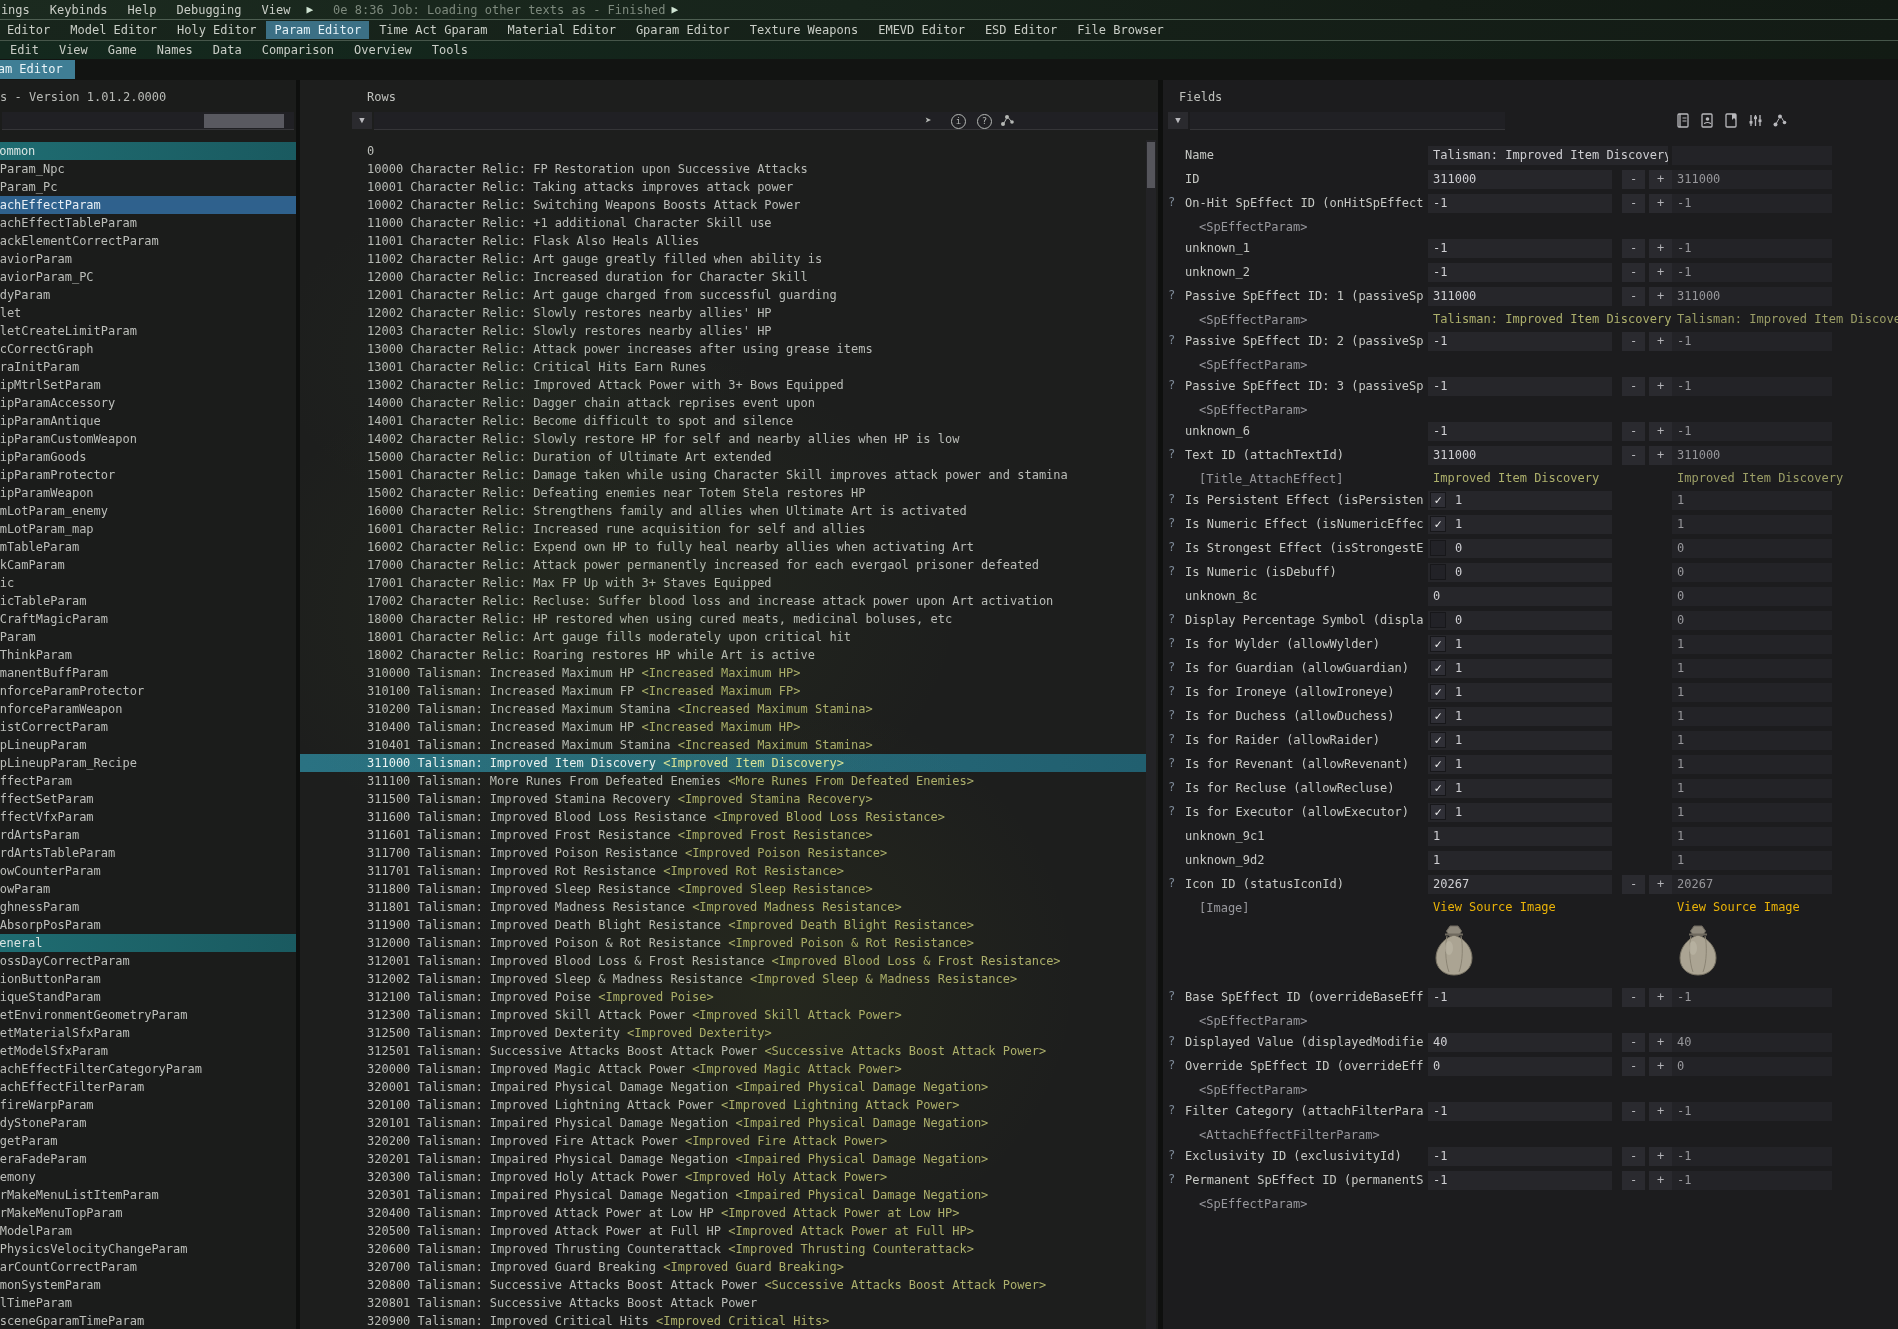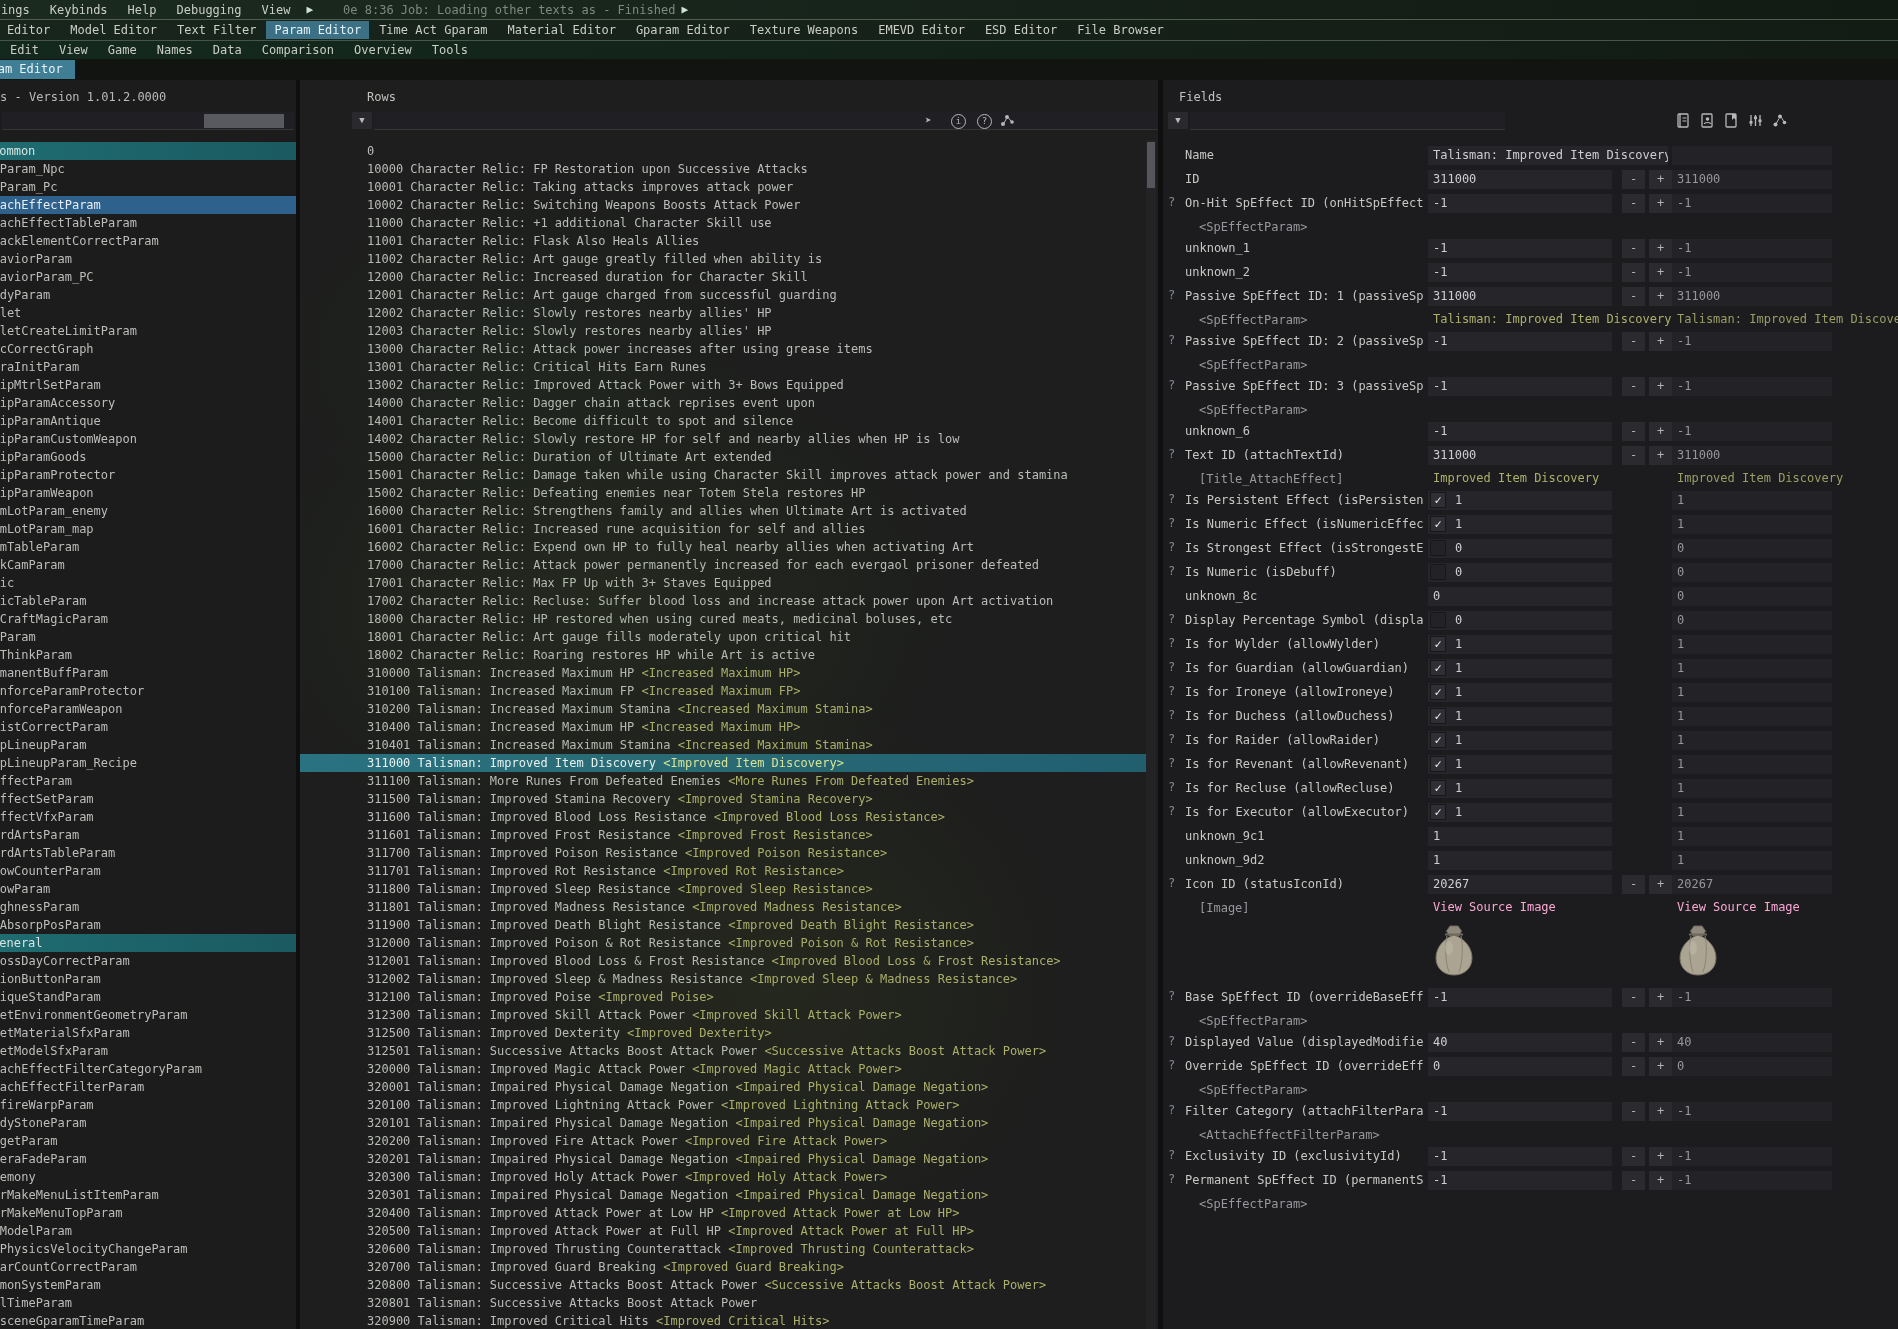--- a/index.html
+++ b/index.html
@@ -13,21 +13,21 @@
   
   .menubar{position:absolute;left:0;width:1898px;display:flex;align-items:center;white-space:nowrap;}
   #menubar1{top:0;height:19px;background:linear-gradient(90deg,#1b2a1f,#17241b 45%,#141d16 75%,#121a14);border-bottom:1px solid #4e5f52;}
   #menubar2{top:20px;height:20px;background:linear-gradient(90deg,#18251c,#152018 60%,#131b15);border-bottom:1px solid #46564a;}
   #menubar3{top:41px;height:18px;background:linear-gradient(90deg,#14291e,#132219 55%,#121b14);}
   .menu-item{padding:0 10px;color:#c9cdc6;}
   .menu-item.cut1{margin-left:-38px;}
   .menu-item.cut2{margin-left:-32px;}
   .menu-item.hl{background:#3c7085;color:#e3f1f7;padding:2px 8px;}
   .play-icon{color:#cfe3d2;margin:0 6px;font-size:11px;}
-  .status-text{color:#7e8a7e;margin-left:24px;}
+  .status-text{color:#7e8a7e;margin-left:14px;}
   
   #tabrow{position:absolute;top:59px;left:0;width:1898px;height:21px;background:#121412;}
   .editor-tab{position:absolute;left:-36px;top:1px;height:19px;line-height:19px;padding:0 12px;background:#3f7e95;color:#eaf4f8;}
   
   .panel{position:absolute;top:80px;bottom:0;background:#1c1d1c;overflow:hidden;}
   #left-panel{left:0;width:296px;background:#1b1c1b;}
   #rows-panel{left:300px;width:858px;background:#1d1e1d;}
   #fields-panel{left:1163px;width:817px;background:#1c1c1e;}
   .panel-title{position:absolute;top:10px;color:#c0c2be;}
   
@@ -63,21 +63,21 @@
   .flabel{position:absolute;left:22px;top:4px;width:238px;white-space:nowrap;overflow:hidden;color:#c6c8c4;}
   .flabel.subl{left:36px;color:#97979c;}
   .fbox{position:absolute;left:265px;top:2px;width:184px;height:19px;background:#26262a;color:#cfcfd3;line-height:19px;padding-left:5px;box-sizing:border-box;white-space:nowrap;overflow:hidden;}
   .fbox.wide{width:240px;}
   .fstep{position:absolute;top:2px;width:23px;height:19px;background:#2a2a2f;color:#b3b3b7;text-align:center;line-height:19px;}
   .fstep.minus{left:459px;}
   .fstep.plus{left:486px;}
   .vbox{position:absolute;left:509px;top:2px;width:160px;height:19px;background:#232327;color:#97979b;line-height:19px;padding-left:5px;box-sizing:border-box;white-space:nowrap;}
   .subval{position:absolute;left:270px;top:3px;white-space:nowrap;color:#adb06c;}
   .subvan{position:absolute;left:514px;top:3px;white-space:nowrap;color:#9b9e66;}
-  .subval.gray,.subvan.gray{color:#f9a8d4;}
+  .subval.gray,.subvan.gray{color:#eab308;}
   .checkbox{position:absolute;left:267px;top:3px;width:16px;height:16px;background:#2f2f36;border:1px solid #17171a;box-sizing:border-box;color:#f2f2f2;font-size:12px;line-height:14px;text-align:center;font-weight:bold;}
   .checkbox.off{background:#222227;}
   .cb-val{position:absolute;left:292px;top:4px;color:#cfcfd3;}
   .cb-box{position:absolute;left:265px;top:2px;width:184px;height:19px;background:#26262a;}
   .pouch{position:absolute;top:6px;}
   #fields-icons{position:absolute;top:33px;left:513px;display:flex;gap:9px;}
   #fields-icons svg{display:block;}
   
   .vgap{position:absolute;top:80px;bottom:0;background:#0e0f0e;}
 </style>
@@ -91,21 +91,21 @@
   <span class="menu-item">Debugging</span>
   <span class="menu-item">View</span>
   <span class="play-icon">▶</span>
   <span class="status-text">0e 8:36  Job: Loading other texts as  -  Finished</span>
   <span class="play-icon">▶</span>
 </div>
 
 <div id="menubar2" class="menubar">
     <span class="menu-item cut2">Map Editor</span>
     <span class="menu-item">Model Editor</span>
-    <span class="menu-item">Text Filter</span>
+    <span class="menu-item">Holy Editor</span>
     <span class="menu-item hl">Param Editor</span>
     <span class="menu-item">Time Act Gparam</span>
     <span class="menu-item">Material Editor</span>
     <span class="menu-item">Gparam Editor</span>
     <span class="menu-item">Texture Weapons</span>
     <span class="menu-item">EMEVD Editor</span>
     <span class="menu-item">ESD Editor</span>
     <span class="menu-item">File Browser</span>
   </div>
 

